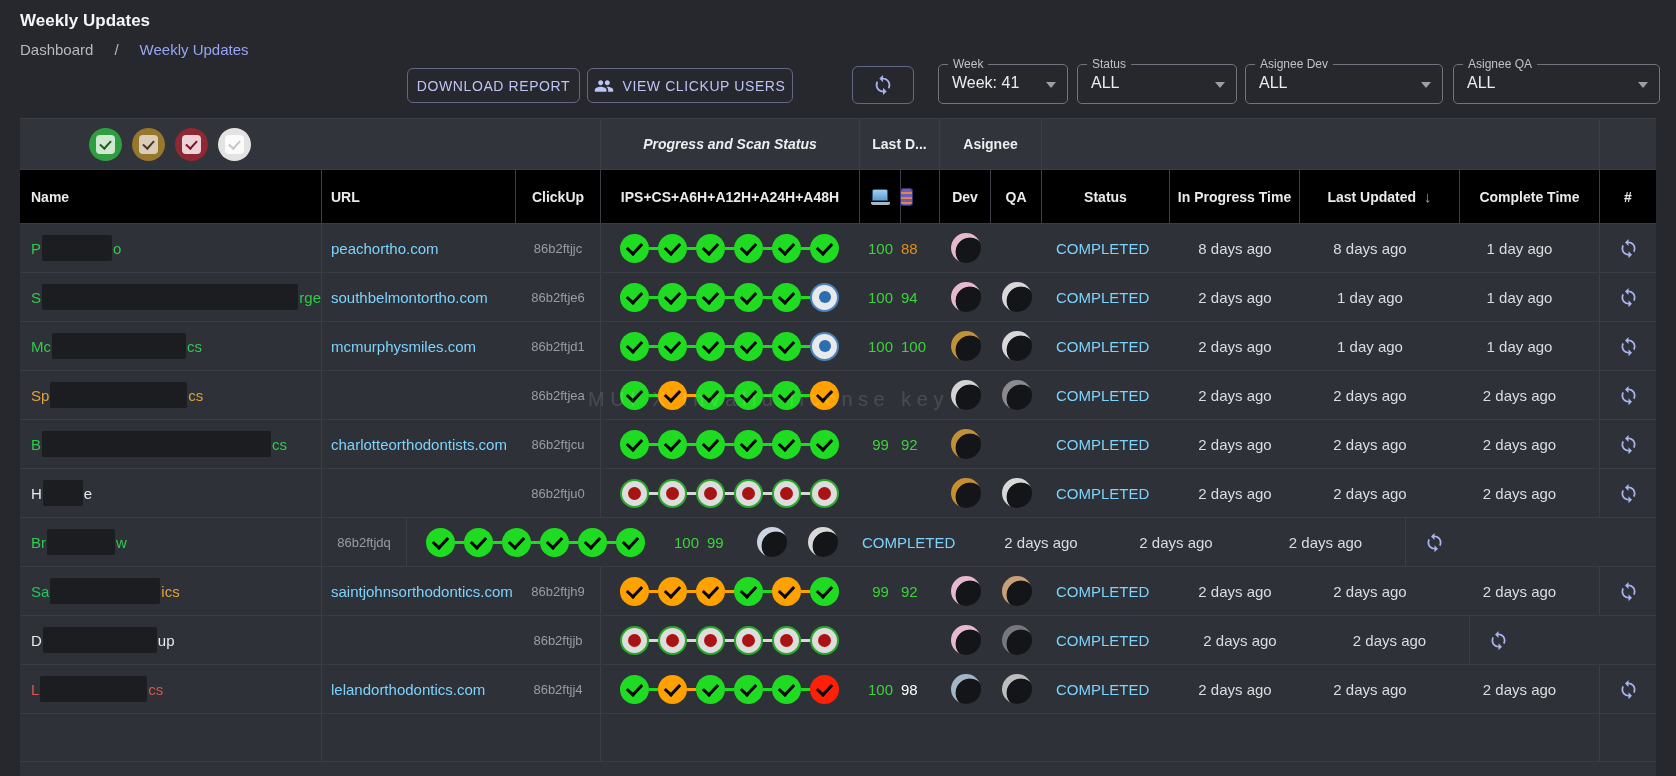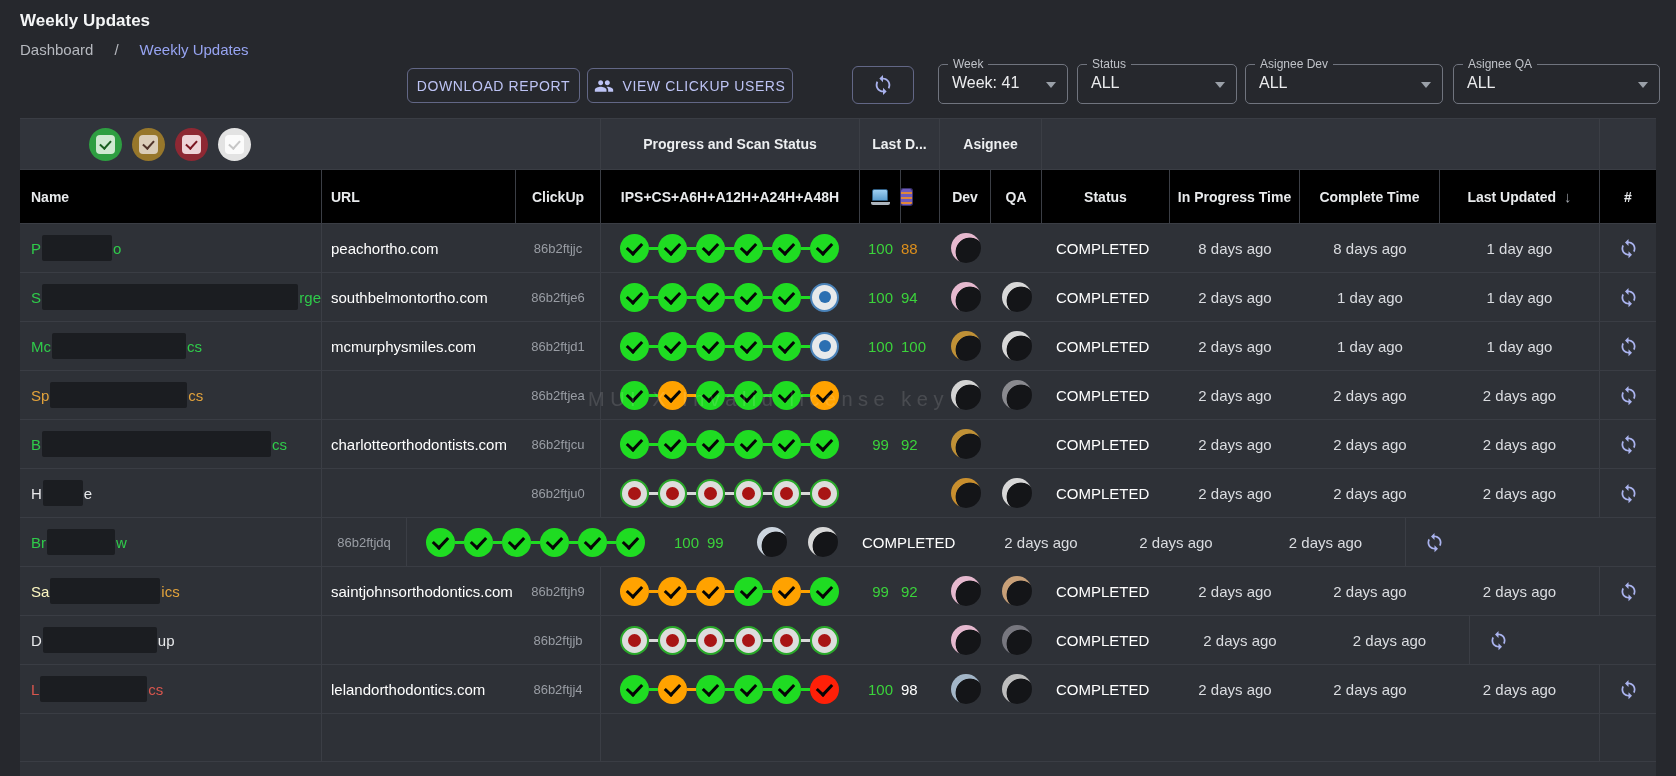--- a/index.html
+++ b/index.html
@@ -46,21 +46,21 @@
   
   .tbl{left:20px;top:118px;width:1636px;height:658px;background:#2e3137;border-top:1px solid #3a3d44;}
   .grow,.hrow,.row{display:flex;box-sizing:border-box;border-bottom:1px solid #3a3d44;}
   .grow{height:51px;background:#31343b;align-items:center;}
   .hrow{height:54px;background:#000000;align-items:center;}
   .row{height:49px;background:#2e3137;align-items:center;}
   .cell{box-sizing:border-box;height:100%;display:flex;align-items:center;flex:none;}
   .br{border-right:1px solid #3b3e45;}
   
   .g-toggles{width:581px;padding-left:69px;}
-  .g-progress{width:259px;justify-content:center;}
+  .g-progress{width:259px;justify-content:center;font-style:italic;}
   .g-lastd{width:80px;justify-content:center;}
   .g-asignee{width:102px;justify-content:center;}
   .g-fill{width:558px;}
   .g-hash{width:56px;}
   .gtxt{font-size:14px;font-weight:700;color:#eceef0;}
   
   .toggle{width:33px;height:33px;border-radius:50%;display:flex;align-items:center;justify-content:center;margin-right:10px;flex:none;cursor:pointer;}
   .tbox{width:19px;height:19px;border-radius:4px;display:flex;align-items:center;justify-content:center;}
   .tchk{display:block;width:9px;height:5px;border-left:2px solid #000;border-bottom:2px solid #000;transform:rotate(-48deg);margin-bottom:2px;}
   
@@ -73,21 +73,21 @@
   .c-dev{width:51px;justify-content:center;}
   .c-qa{width:51px;justify-content:center;}
   .c-status{width:128px;padding-left:14px;}
   .c-ip{width:130px;justify-content:center;}
   .c-ct{width:140px;justify-content:center;}
   .c-lu{width:160px;justify-content:center;gap:8px;}
   .c-hash{width:56px;justify-content:center;}
   .htxt{font-size:14px;font-weight:700;color:#e8eaec;white-space:nowrap;}
   .sort-ic{font-size:15px;color:#9fa3aa;font-weight:400;}
   
-  .txt{font-size:15px;color:#ffffff;white-space:nowrap;}
+  .txt{font-size:15px;color:#7dd3fc;white-space:nowrap;}
   .dim{font-size:15px;color:#dadce0;white-space:nowrap;}
   .cu{font-size:13px;color:#999da4;}
   .redact{display:inline-block;height:26px;background:#1b1d21;border-radius:2px;margin:0 1px;vertical-align:middle;}
   
   .cicon{box-sizing:border-box;width:29px;height:29px;border-radius:50%;display:flex;align-items:center;justify-content:center;flex:none;}
   .chk{display:block;width:12px;height:7px;border-left:3px solid #060606;border-bottom:3px solid #060606;transform:rotate(-47deg);margin-bottom:3px;}
   .cicon.db{background:#e7e9eb;border:2px solid #4a82b8;}
   .cicon.dr{background:#dddddd;border:2px solid #2aa82a;}
   .dot{border-radius:50%;}
   .conn{width:9px;height:3px;flex:none;}
@@ -218,27 +218,27 @@
       </div>
     <div class="cell c-qa br">
         <span class="htxt">QA</span>
       </div>
     <div class="cell c-status br" style="justify-content:center;padding-left:0;">
         <span class="htxt">Status</span>
       </div>
     <div class="cell c-ip br">
         <span class="htxt">In Progress Time</span>
       </div>
-    <div class="cell c-ct br">
-        <span class="htxt">Complete Time</span>
-      </div>
     <div class="cell c-lu br">
       <span class="htxt">Last Updated</span>
       <span class="sort-ic">↓</span>
     </div>
+    <div class="cell c-ct br">
+        <span class="htxt">Complete Time</span>
+      </div>
     <div class="cell c-hash">
         <span class="htxt">#</span>
       </div>
   </div>
 
   <div id="tbody">
       <div class="row">
         <div class="cell c-name br">
           <span class="txt" style="color: rgb(47, 203, 74);">P</span>
           <span class="redact" style="width: 70px;"></span>
@@ -701,21 +701,21 @@
         <div class="cell c-hash">
           <button class="sync-btn">
             <svg width="21" height="21" viewBox="0 0 24 24">
               <path d="M12 4V1L8 5l4 4V6c3.31 0 6 2.69 6 6 0 1.01-.25 1.97-.7 2.8l1.46 1.46C19.54 15.03 20 13.57 20 12c0-4.42-3.58-8-8-8zm0 14c-3.31 0-6-2.69-6-6 0-1.01.25-1.97.7-2.8L5.24 7.74C4.46 8.97 4 10.43 4 12c0 4.42 3.58 8 8 8v3l4-4-4-4v3z" fill="#aab3ee"></path>
             </svg>
           </button>
         </div>
       </div>
       <div class="row">
         <div class="cell c-name br">
-          <span class="txt" style="color: #fef9c3;">Sa</span>
+          <span class="txt" style="color: #22c55e;">Sa</span>
           <span class="redact" style="width: 110px;"></span>
           <span class="txt" style="color: rgb(226, 162, 59);">ics</span>
         </div>
         <div class="cell c-url">
           <span class="txt">saintjohnsorthodontics.com</span>
         </div>
         <div class="cell c-clickup br">
           <span class="cu">86b2ftjh9</span>
         </div>
         <div class="cell c-chain">

